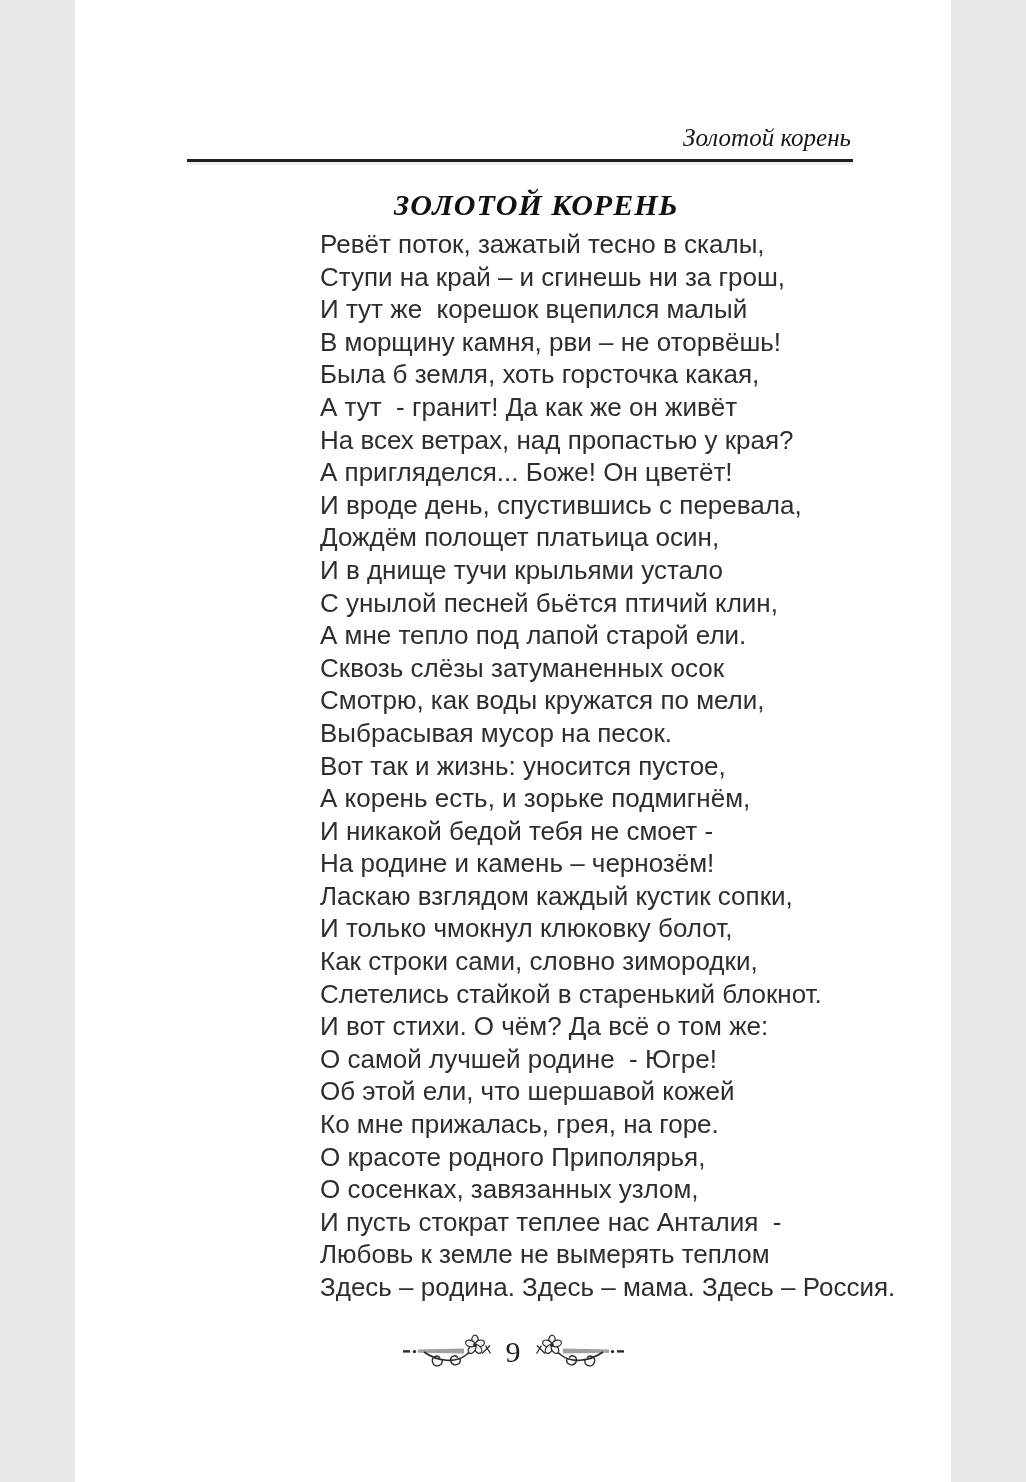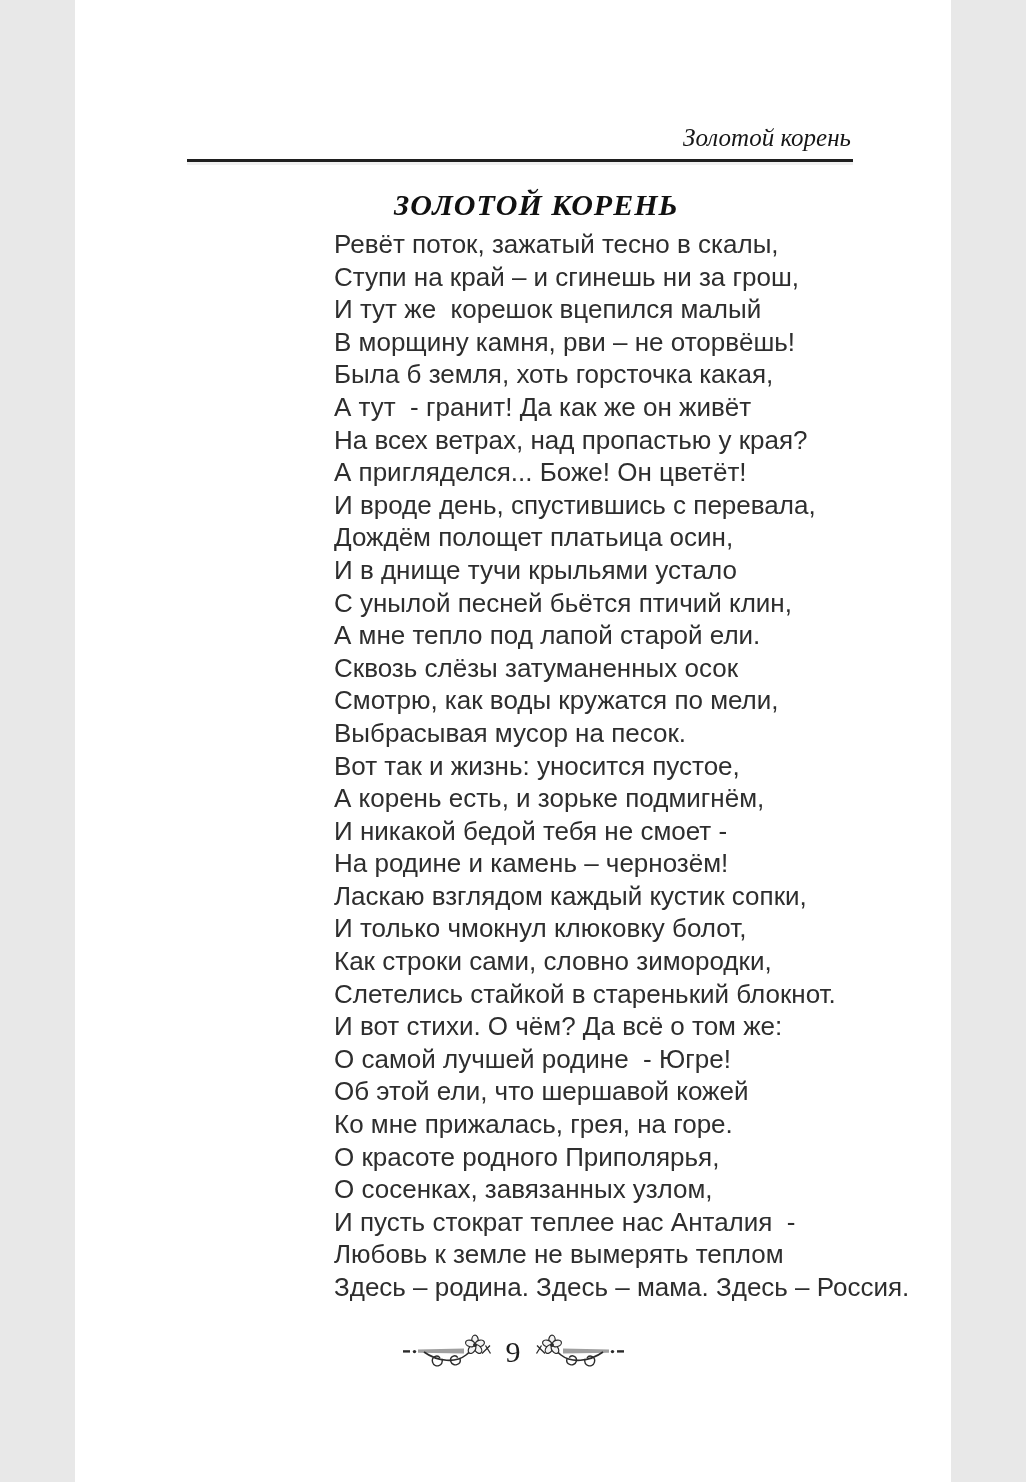--- a/index.html
+++ b/index.html
@@ -44,21 +44,20 @@
     letter-spacing: 1px;
     color: #111111;
   }
   .poem-lines {
     font-family: "Liberation Sans", "DejaVu Sans", sans-serif;
     font-size: 26px;
     line-height: 32.6px;
     letter-spacing: 0px;
     white-space: pre;
     color: #2e2e2e;
-    margin-left: 14px;
   }
   .poem-line { height: 32.6px; }
   .page-footer {
     position: absolute;
     left: 0;
     bottom: 110px;
     width: 100%;
     display: flex;
     align-items: center;
     justify-content: center;

